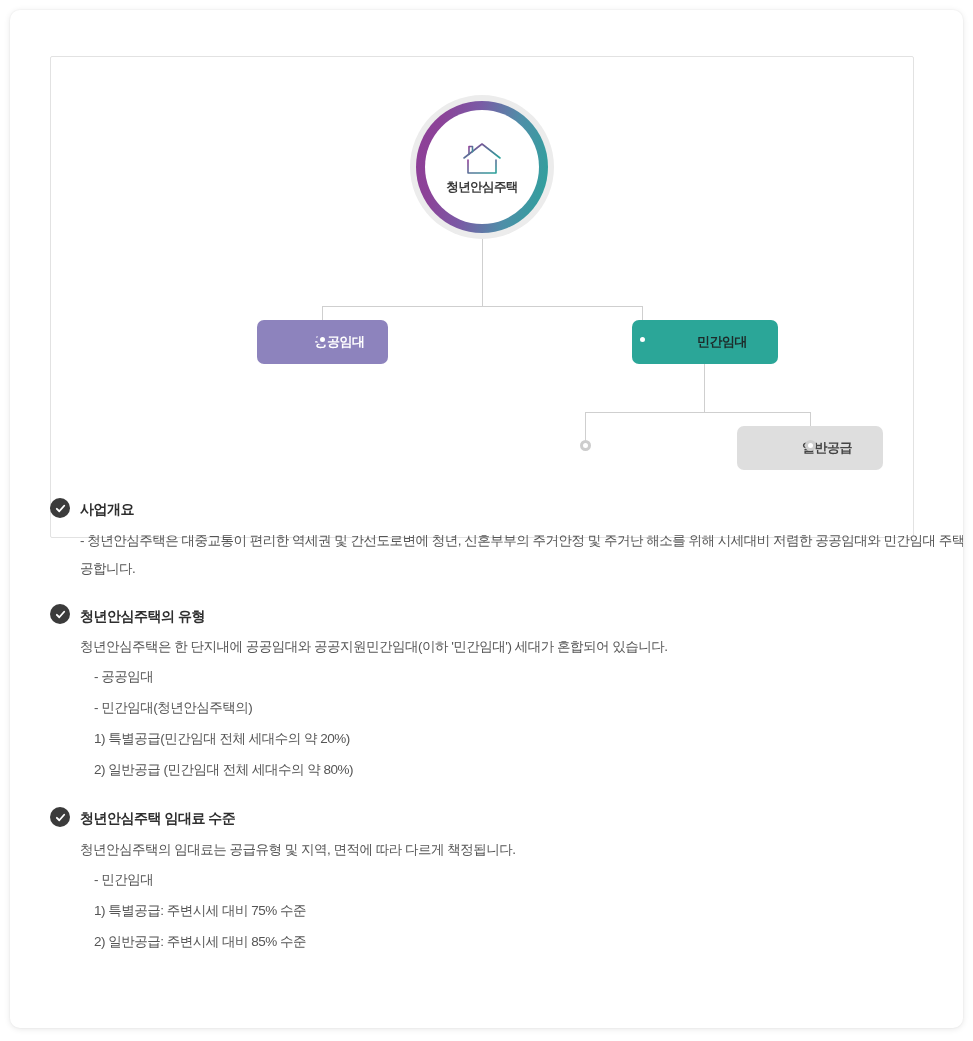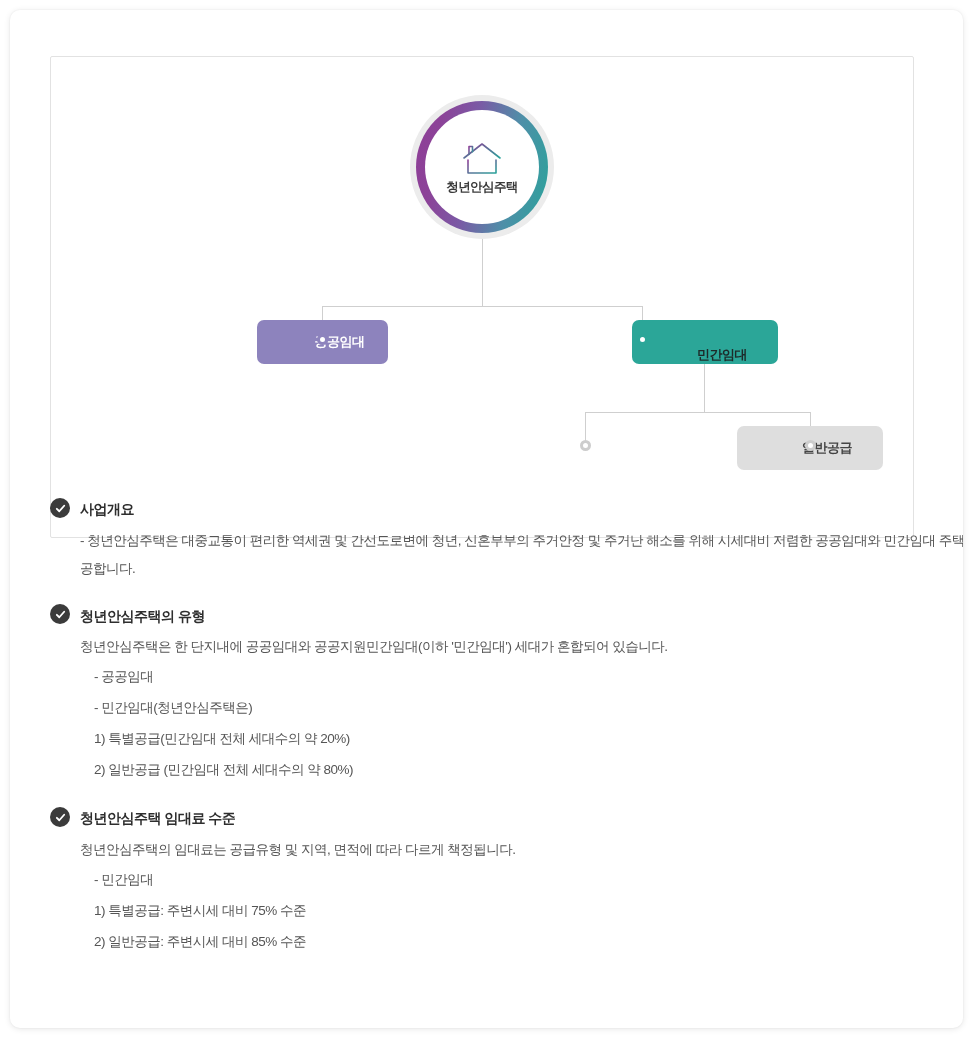--- a/index.html
+++ b/index.html
@@ -104,21 +104,20 @@
   }
   .node-public{
     background:#8d83bd;
     color:#ffffff;
     font-weight:700;
   }
   .node-private{
     background:#2ba698;
     color:#1d2b2a;
     font-weight:700;
-    align-items:flex-end;
   }
   .node-gray{
     background:#dedede;
     color:#444444;
     font-weight:600;
   }
 
   
   .content{
     position:absolute;
@@ -246,21 +245,21 @@
         <span class="check-badge">
           <svg width="11" height="11" viewBox="0 0 12 12" fill="none">
             <path d="M2 6.3 L4.7 9 L10 3" stroke="#ffffff" stroke-width="2" stroke-linecap="round" stroke-linejoin="round"></path>
           </svg>
         </span>
         <span class="sec-title">청년안심주택의 유형</span>
       </div>
       <div class="sec-body">
         <p class="para">청년안심주택은 한 단지내에 공공임대와 공공지원민간임대(이하 '민간임대') 세대가 혼합되어 있습니다.</p>
         <p class="bullet">- 공공임대</p>
-        <p class="bullet">- 민간임대(청년안심주택은)</p>
+        <p class="bullet">- 민간임대(청년안심주택의)</p>
         <p class="bullet">1) 특별공급(민간임대 전체 세대수의 약 20%)</p>
         <p class="bullet">2) 일반공급 (민간임대 전체 세대수의 약 80%)</p>
       </div>
     </div>
 
     <div class="section">
       <div class="sec-head">
         <span class="check-badge">
           <svg width="11" height="11" viewBox="0 0 12 12" fill="none">
             <path d="M2 6.3 L4.7 9 L10 3" stroke="#ffffff" stroke-width="2" stroke-linecap="round" stroke-linejoin="round"></path>

